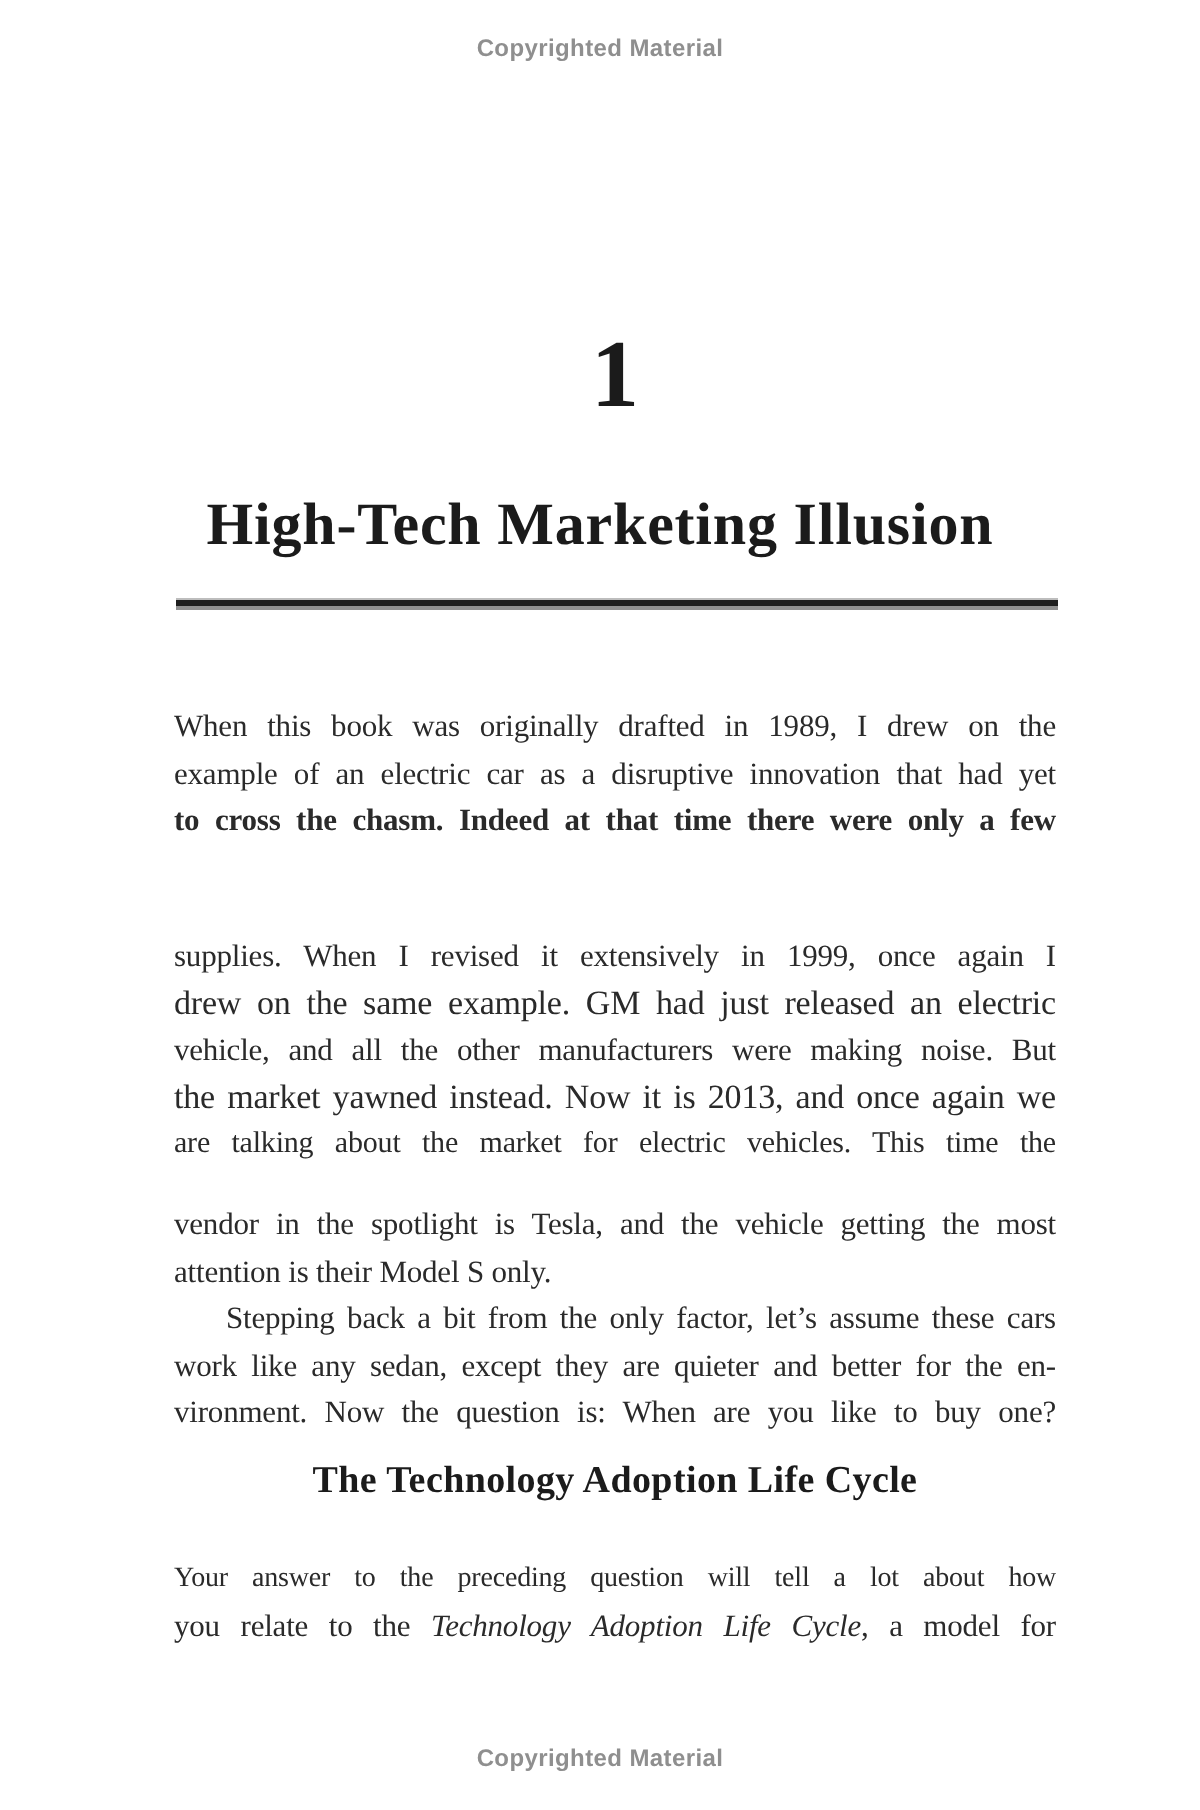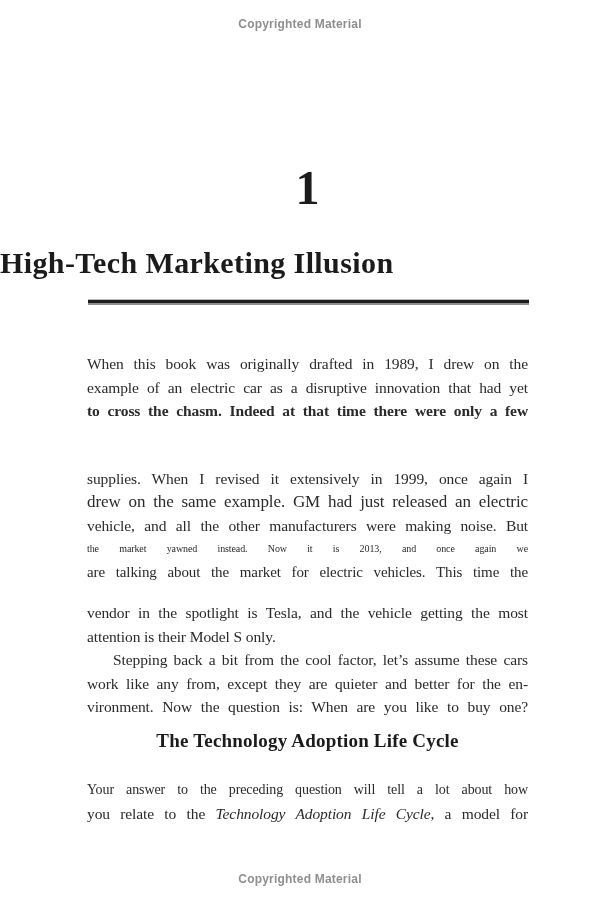--- a/index.html
+++ b/index.html
@@ -35,21 +35,21 @@
     font-size: 48px;
     line-height: 48px;
     font-weight: 700;
     color: var(--heading, #1b1b1b);
   }
   .chapter-title {
     position: absolute;
     top: 247px;
     left: 0;
     width: 600px;
-    text-align: left;
+    text-align: center;
     font-size: 30px;
     line-height: 31px;
     font-weight: 700;
     letter-spacing: 0.4px;
     color: var(--heading, #1b1b1b);
   }
   .title-rule {
     position: absolute;
     top: 299px;
     left: 88px;
@@ -109,26 +109,26 @@
 
   <div class="title-rule"></div>
 
   <div class="body-block first">
     <div class="line fit" style="font-size: 15.5px;">When this book was originally drafted in 1989, I drew on the</div>
     <div class="line fit" style="font-size: 15.5px;">example of an electric car as a disruptive innovation that had yet</div>
     <div class="line fit" style="font-size: 15.5px; font-weight: bold;">to cross the chasm. Indeed at that time there were only a few</div>
     <div class="line fit" style="font-size: 15.5px; margin-top: 44px;">supplies. When I revised it extensively in 1999, once again I</div>
     <div class="line fit" style="font-size: 17px;">drew on the same example. GM had just released an electric</div>
     <div class="line fit" style="font-size: 15.5px;">vehicle, and all the other manufacturers were making noise. But</div>
-    <div class="line fit" style="font-size: 10px;">the market yawned instead. Now it is 2013, and once again we</div>
+    <div class="line fit" style="font-size: 17px;">the market yawned instead. Now it is 2013, and once again we</div>
     <div class="line fit" style="font-size: 15px;">are talking about the market for electric vehicles. This time the</div>
     <div class="line fit" style="font-size: 15.5px; margin-top: 17px;">vendor in the spotlight is Tesla, and the vehicle getting the most</div>
     <div class="line last" style="font-size: 15.5px;">attention is their Model S only.</div>
-    <div class="line fit indent" style="font-size: 15.5px;">Stepping back a bit from the cool factor, let’s assume these cars</div>
-    <div class="line fit" style="font-size: 15.5px;">work like any from, except they are quieter and better for the en-</div>
+    <div class="line fit indent" style="font-size: 15.5px;">Stepping back a bit from the only factor, let’s assume these cars</div>
+    <div class="line fit" style="font-size: 15.5px;">work like any sedan, except they are quieter and better for the en-</div>
     <div class="line fit" style="font-size: 15.5px;">vironment. Now the question is: When are you like to buy one?</div>
   </div>
 
   <div class="section-heading">The Technology Adoption Life Cycle</div>
 
   <div class="body-block third">
     <div class="line fit" style="font-size: 14px;">Your answer to the preceding question will tell a lot about how</div>
     <div class="line fit" style="font-size: 15.5px;"><span>you relate to the </span><em>Technology Adoption Life Cycle</em><span>, a model for</span></div>
   </div>
 

